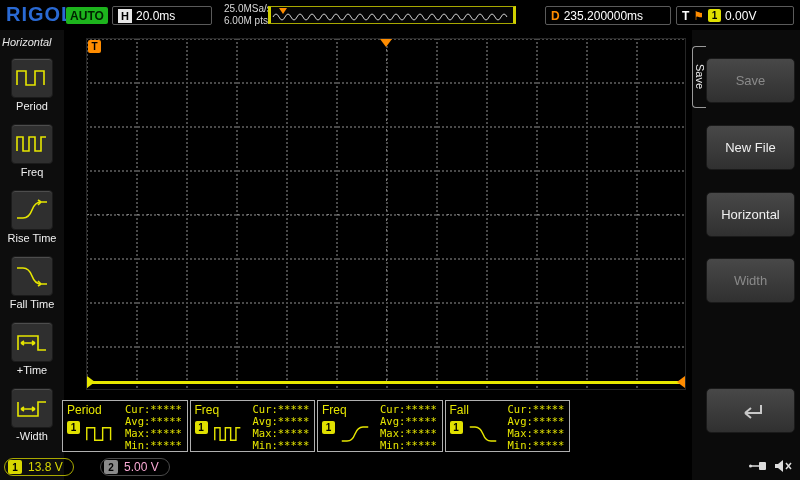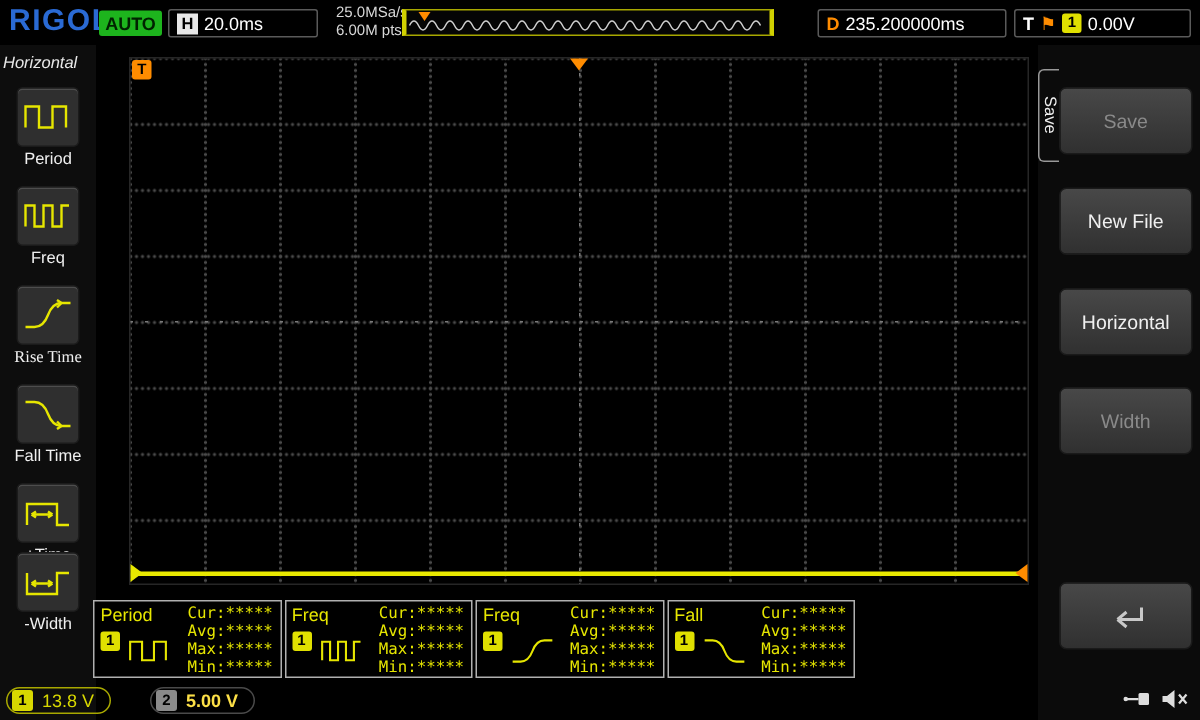--- a/index.html
+++ b/index.html
@@ -84,21 +84,21 @@
     display:flex; align-items:center; justify-content:center; }
   .rbtn.disabled { color:#8a8a8a; }
 
   
   .ch-block { top:458px; height:18px; border-radius:9px; display:flex; align-items:center; gap:6px; padding:0 10px 0 3px; }
   .ch1 { left:4px; border:1px solid #a8a800; }
   .ch1 .ch-id { background:#d8d800; }
   .ch1 .ch-scale { color:#d8d800;text-align:right; }
   .ch2 { left:100px; border:1px solid #4a4a4a; }
   .ch2 .ch-id { background:#8a8a8a; }
-  .ch2 .ch-scale { color:#fde047;font-weight:bold; }
+  .ch2 .ch-scale { color:#f9a8d4; }
   .ch-id { width:14px; height:14px; color:#000; border-radius:2px; font-size:10px; font-weight:bold;
     display:flex; align-items:center; justify-content:center; }
   .ch-scale { font-size:12px; }
   .sb-icon { top:458px; }
 </style>
 </head>
 <body>
 
 <div class="abs topbar"></div>
 
@@ -149,21 +149,21 @@
 
 <div class="abs lm-item" style="top:124px;">
   <div class="lm-iconbtn">
     <svg width="34" height="26" viewBox="0 0 34 24">
         <path class="glyph" d="M2,19 V5 H8 V19 H14 V5 H20 V19 H26 V5 H31"></path>
       </svg>
   </div>
   <div class="lm-label">Freq</div>
 </div>
 
-<div class="abs lm-item" style="top:190px;font-family:Liberation Serif, serif;">
+<div class="abs lm-item" style="top:190px;">
   <div class="lm-iconbtn">
     <svg width="34" height="26" viewBox="0 0 34 24">
         <path class="glyph" d="M2,20 H8 Q14,20 17,12 T26,4 H32"></path>
         <path class="glyph" d="M26,4 l-3,-2 M26,4 l-3,3" stroke-width="1"></path>
       </svg>
   </div>
   <div class="lm-label">Rise Time</div>
 </div>
 
 <div class="abs lm-item" style="top:256px;">
@@ -179,21 +179,21 @@
 <div class="abs lm-item" style="top:322px;">
   <div class="lm-iconbtn">
     <svg width="34" height="26" viewBox="0 0 34 24">
         <path class="glyph" d="M3,20 V6 H23 V20 H31"></path>
         <path class="glyph" d="M6,13 H20 M6,13 l3,-2 M6,13 l3,2 M20,13 l-3,-2 M20,13 l-3,2" stroke-width="1"></path>
       </svg>
   </div>
   <div class="lm-label">+Time</div>
 </div>
 
-<div class="abs lm-item" style="top:368px;">
+<div class="abs lm-item" style="top:388px;">
   <div class="lm-iconbtn">
     <svg width="34" height="26" viewBox="0 0 34 24">
         <path class="glyph" d="M3,6 V20 H23 V6 H31"></path>
         <path class="glyph" d="M6,13 H20 M6,13 l3,-2 M6,13 l3,2 M20,13 l-3,-2 M20,13 l-3,2" stroke-width="1"></path>
       </svg>
   </div>
   <div class="lm-label">-Width</div>
 </div>
 
 <div class="abs graticule">

